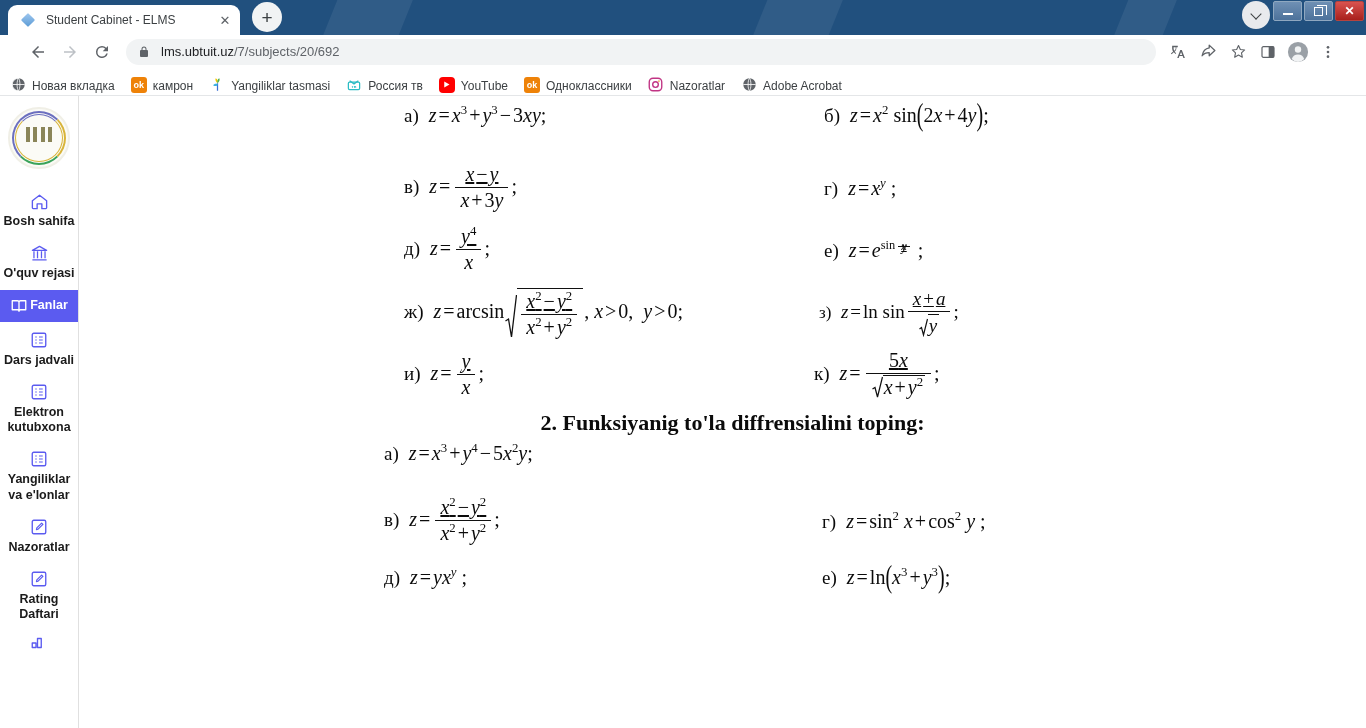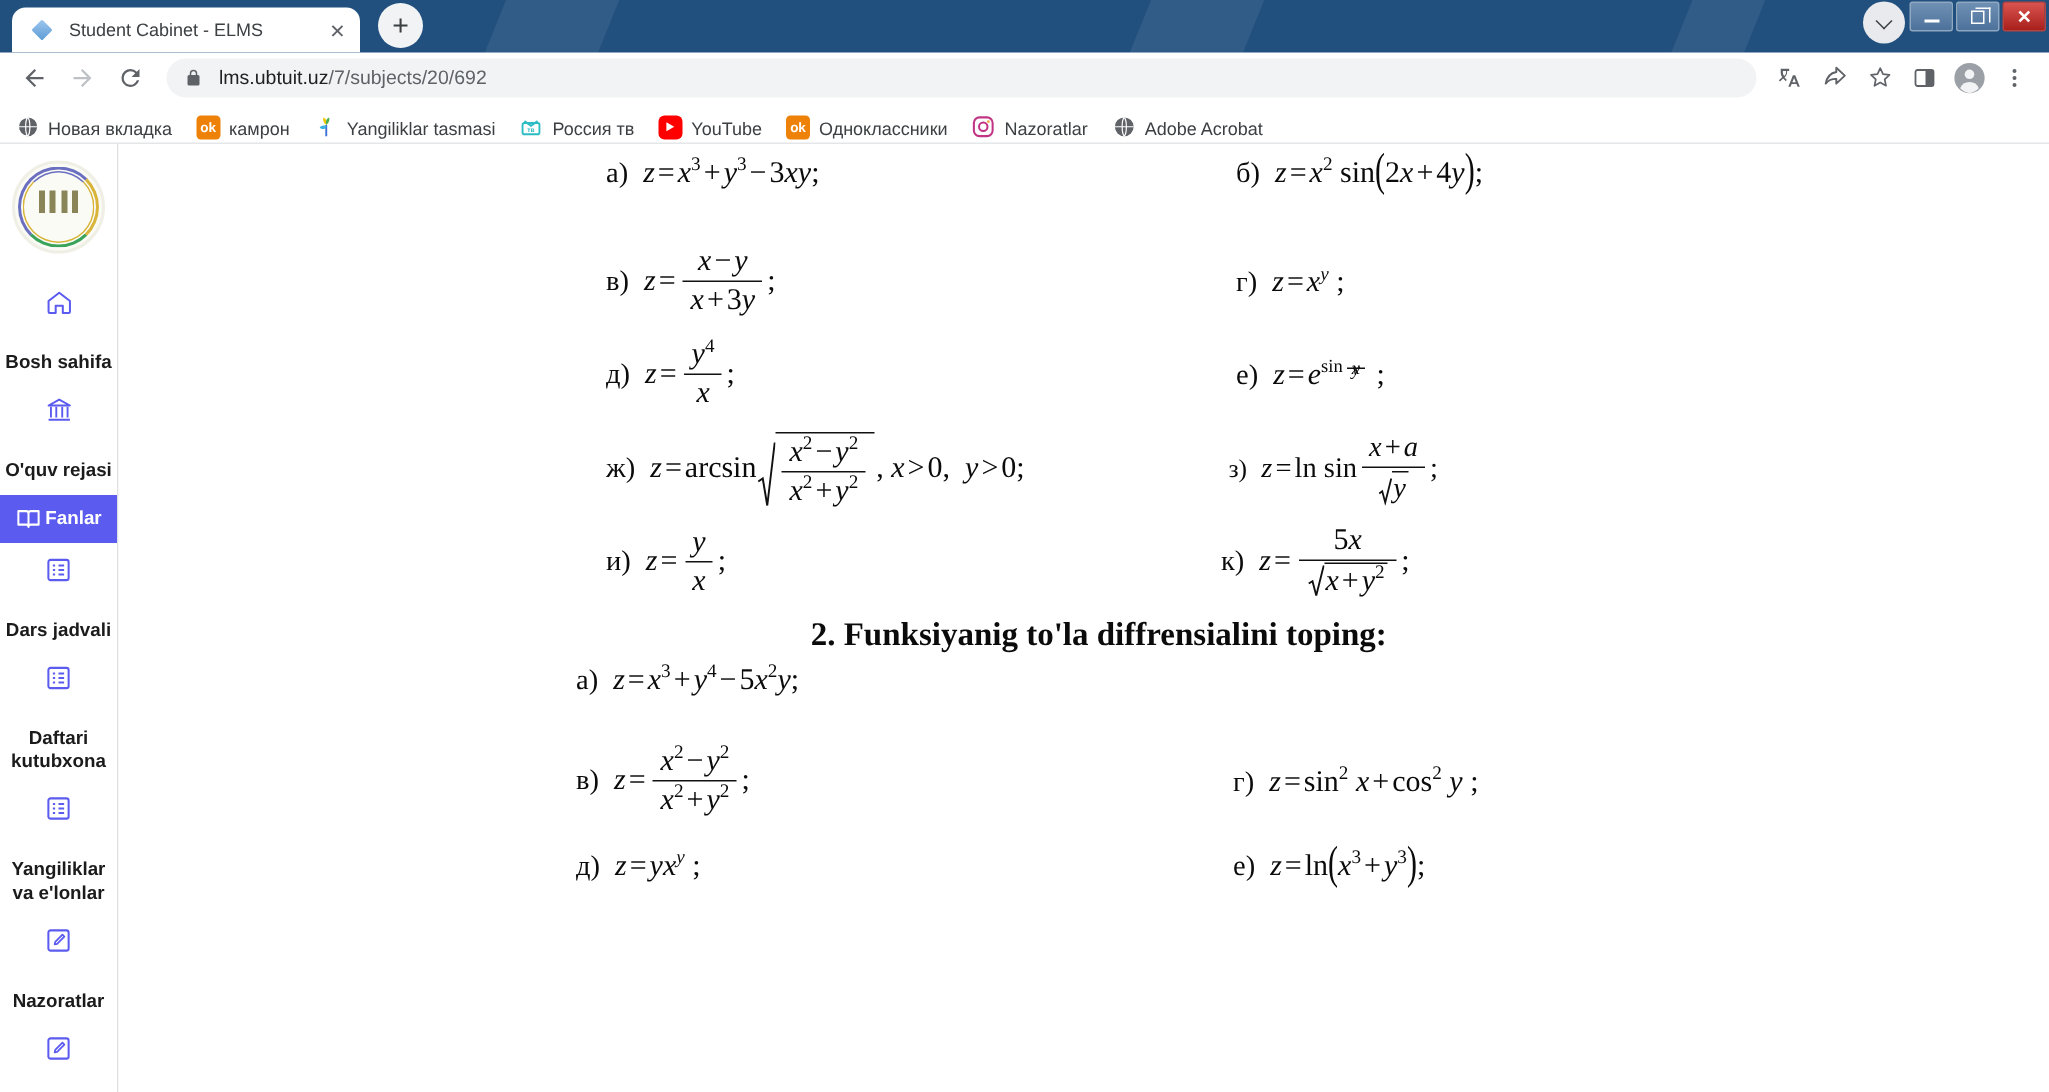--- a/index.html
+++ b/index.html
@@ -88,21 +88,21 @@
   .winbtn.min { background: linear-gradient(#6f90b4,#4d729b); }
   .winbtn.max { background: linear-gradient(#6f90b4,#4d729b); }
   .winbtn.close { background: linear-gradient(#d9534f,#a8201c); border-color:#b5433f; font-weight: bold; font-size: 12px; }
   .min-glyph { width: 10px; height: 2px; background: #fff; margin-top: 6px; }
   .max-glyph { width: 9px; height: 9px; border: 1.6px solid #fff; position: relative; }
   .max-glyph:before { content:""; position:absolute; left:2px; top:-3px; width:9px; height:9px; border:1.6px solid #fff; border-bottom:none; border-left:none;}
 
   
   #toolbar {
     height: 33px; background: #ffffff;
-    display: flex; align-items: center; padding: 0 9px;
+    display: flex; align-items: center; padding: 0 24px;
   }
   .navbtn {
     width: 28px; height: 28px; margin-right: 4px;
     display: flex; align-items: center; justify-content: center;
     color: #5f6368; border-radius: 50%;
   }
   .navbtn.disabled { color: #bdc1c6; }
   #omnibox {
     flex: 1 1 auto; height: 26px;
     background: #f1f3f4; border-radius: 13px;
@@ -172,21 +172,20 @@
   }
   #logo .temple .cols i { display:block; width: 4px; height: 15px; background: #8a8558; }
   #logo .temple .base { width: 30px; height: 4px; background: #8a8558; margin-top: 2px; border-radius:1px;}
 
   .navitem {
     width: 79px;
     display: flex; flex-direction: column; align-items: center;
     padding: 6px 3px 6px;
     margin-bottom: 2px;
     text-align: center;
-    gap: 20px;
   }
   .navitem .ni-ico {
     color: #5b5bf0; margin-bottom: 3px;
     display: flex; align-items: center; justify-content: center;
     height: 20px;
   }
   .navitem .ni-label {
     font-size: 12.5px; font-weight: bold; color: #1b1b1b; line-height: 1.22;
   }
   .navitem.active {
@@ -220,21 +219,21 @@
   .lbl { font-style: normal; font-size: 19px; }
   .op { font-style: normal; padding: 0 2px; }
   .sup { font-size: 0.64em; vertical-align: super; font-style: italic; line-height: 0; }
   .supr { font-size: 0.64em; vertical-align: super; font-style: normal; line-height: 0; }
   .num { font-style: normal; }
   .frac {
     display: inline-flex; flex-direction: column;
     vertical-align: middle; text-align: center;
     margin: 0 3px; position: relative; top: -1px;
   }
-  .frac .t { padding: 0 5px 1px; }
+  .frac .t { padding: 0 5px 1px; text-decoration: underline; }
   .frac .b { padding: 1px 5px 0; border-top: 1.3px solid #111; }
   .sqrt { display: inline-flex; align-items: stretch; vertical-align: middle; margin: 0 1px; }
   .sqrt .radsign {
     display: flex; align-items: flex-end;
     font-size: 1em; padding-right: 0px;
   }
   .sqrt .radsign svg { display:block; }
   .sqrt .radbody { border-top: 1.3px solid #111; padding: 1px 3px 0 1px; }
   .paren-big { font-style: normal; display:inline-block; transform: scaleY(1.55); font-size: 1em; position: relative; top: -1px; }
 
@@ -477,21 +476,21 @@
       <span class="ni-label">Dars jadvali</span>
     </div>
 
     <div class="navitem">
       <span class="ni-ico">
         <svg width="18" height="18" viewBox="0 0 24 24">
             <rect x="3" y="3" width="18" height="18" rx="2" fill="none" stroke="currentColor" stroke-width="1.8"></rect>
             <path d="M7 8h2M7 12h2M7 16h2M12 8h5M12 12h5M12 16h5" stroke="currentColor" stroke-width="1.6"></path>
           </svg>
       </span>
-      <span class="ni-label">Daftari kutubxona</span>
+      <span class="ni-label">Elektron kutubxona</span>
     </div>
 
     <div class="navitem">
       <span class="ni-ico">
         <svg width="18" height="18" viewBox="0 0 24 24">
             <rect x="3" y="3" width="18" height="18" rx="2" fill="none" stroke="currentColor" stroke-width="1.8"></rect>
             <path d="M7 8h2M7 12h2M7 16h2M12 8h5M12 12h5M12 16h5" stroke="currentColor" stroke-width="1.6"></path>
           </svg>
       </span>
       <span class="ni-label">Yangiliklar va e'lonlar</span>

